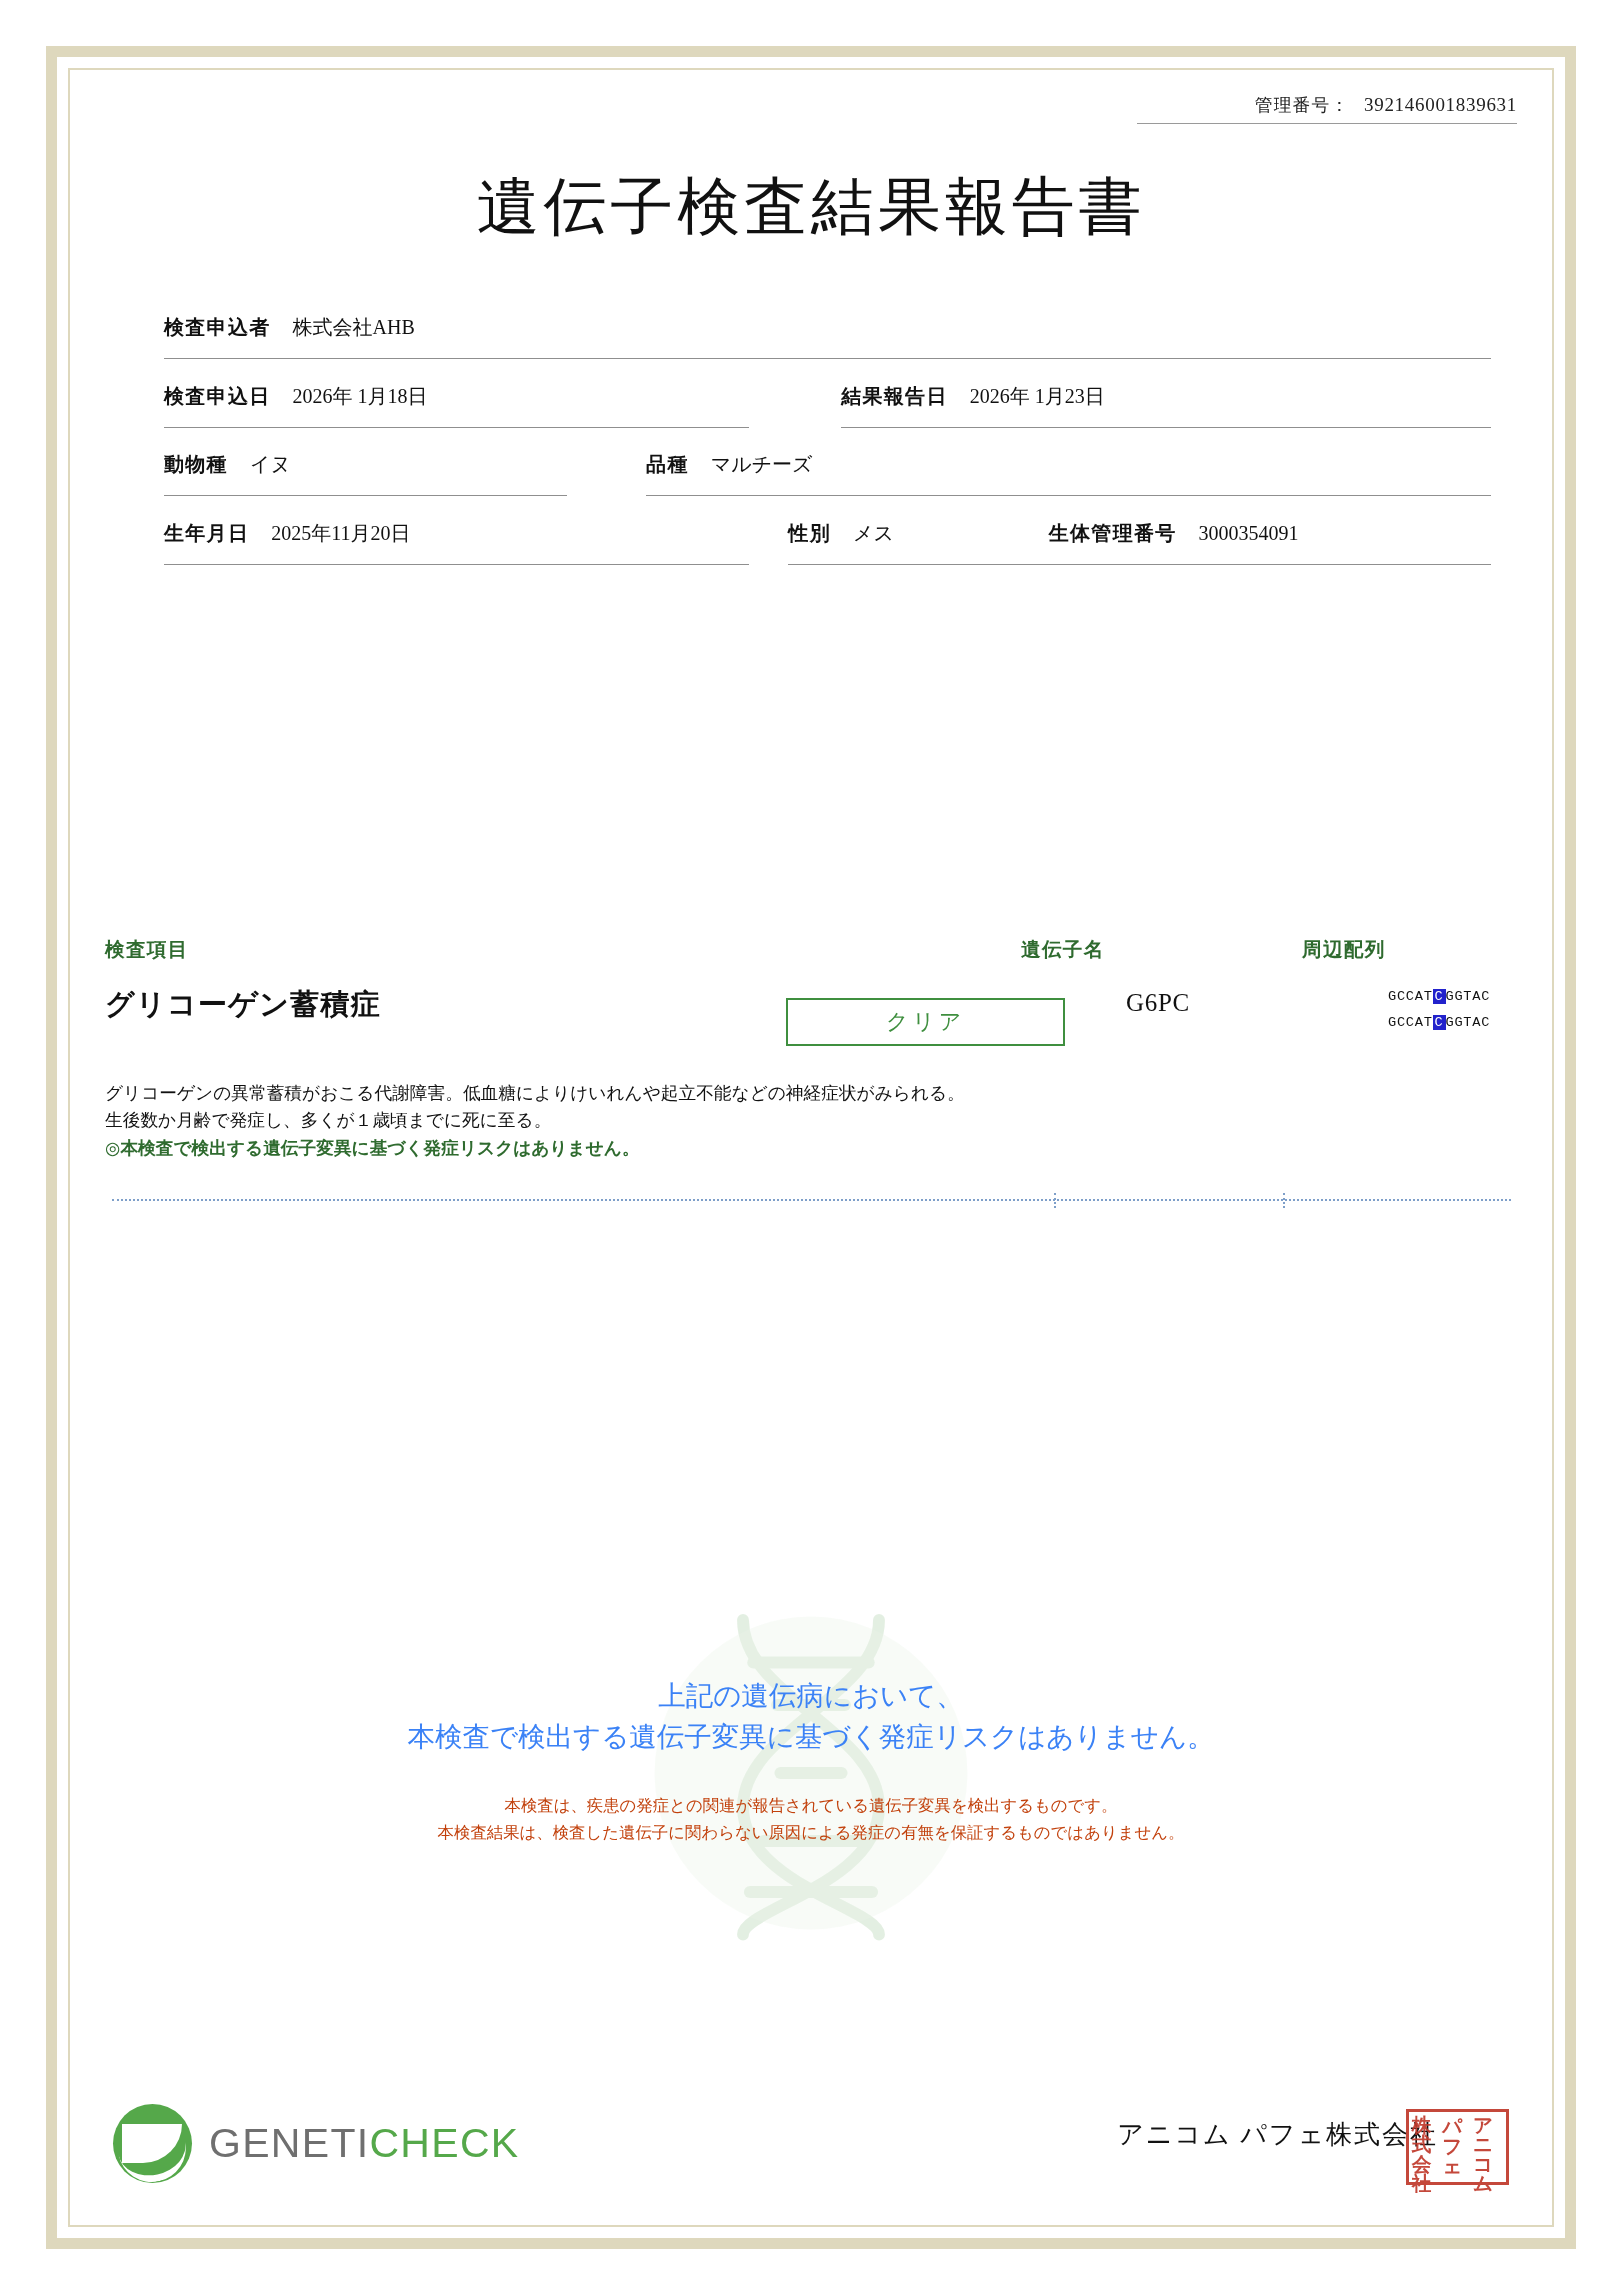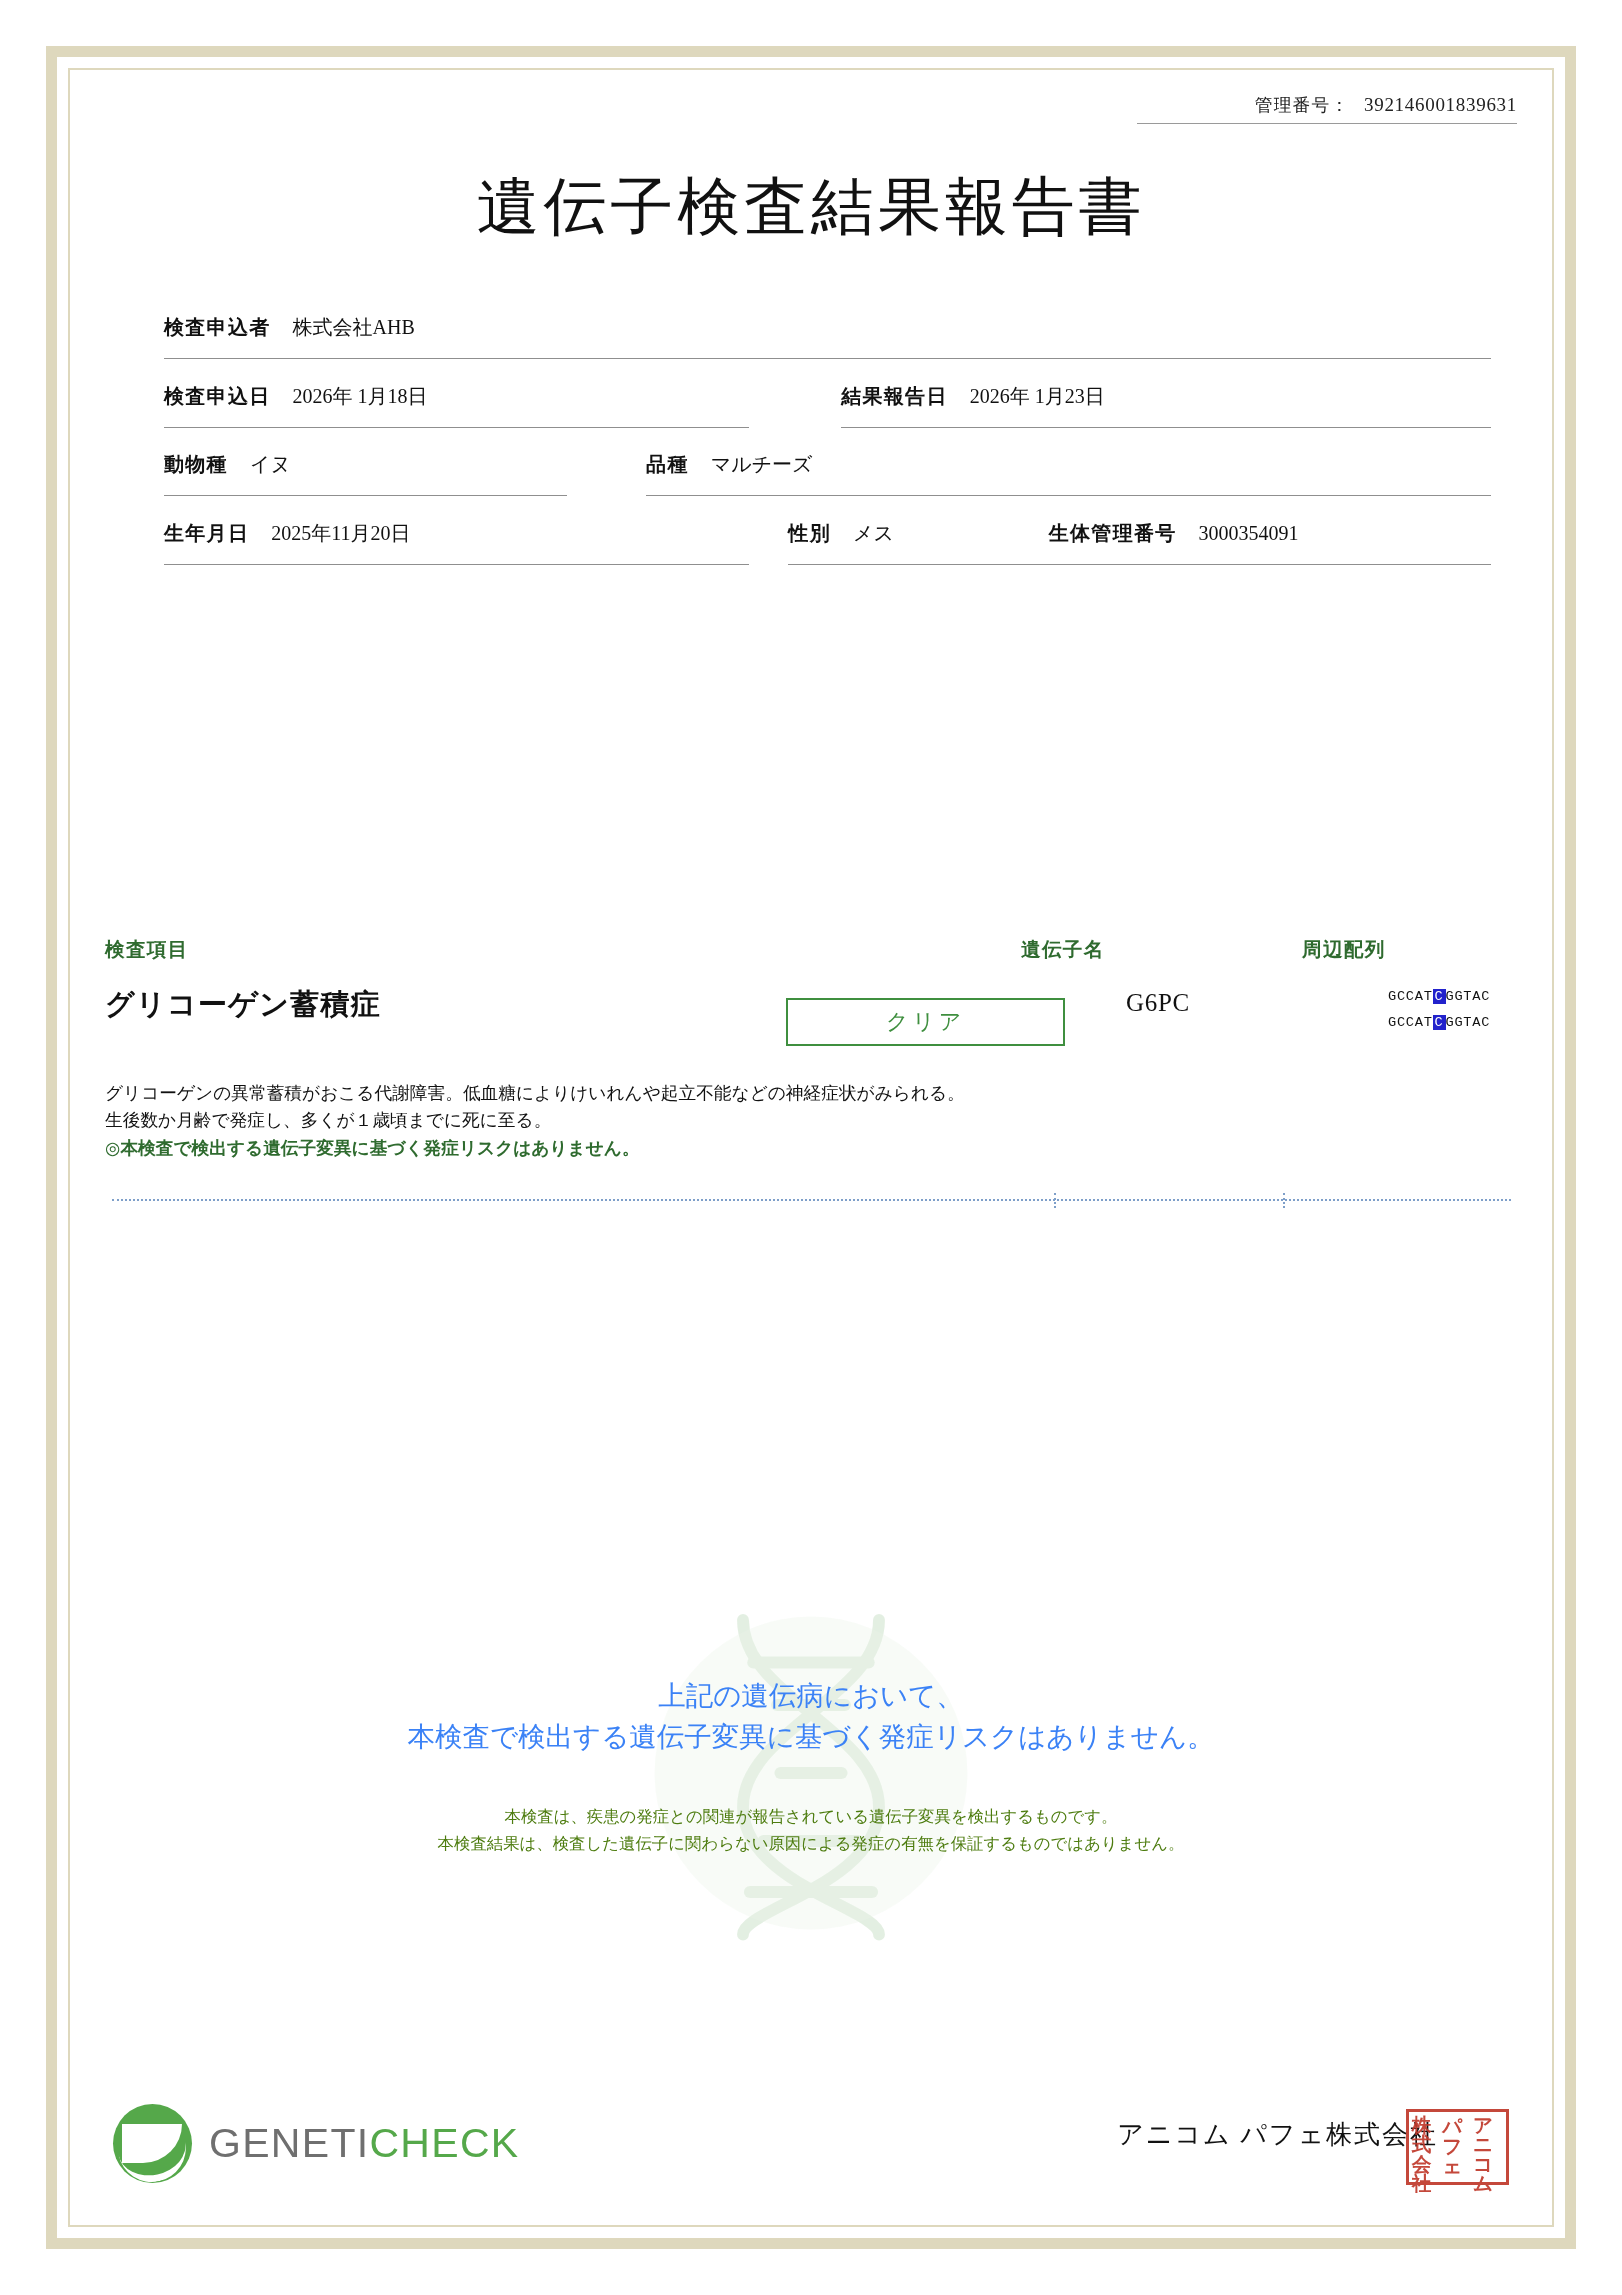--- a/index.html
+++ b/index.html
@@ -252,24 +252,24 @@
     right: 0;
     text-align: center;
   }
   .summary .s1 {
     font-size: 27.5px;
     line-height: 1.5;
     color: #3b82f6;
     font-family: "Liberation Sans", sans-serif;
   }
   .summary .s2 {
-    margin-top: 45px;
+    margin-top: 34px;
     font-size: 16.4px;
     line-height: 1.7;
-    color: #4d7c0f;
+    color: #c2410c;
     font-family: "Liberation Sans", sans-serif;
   }
 
   
   .logo {
     position: absolute;
     left: 8px;
     bottom: 19.6px;
     display: flex;
     align-items: center;

